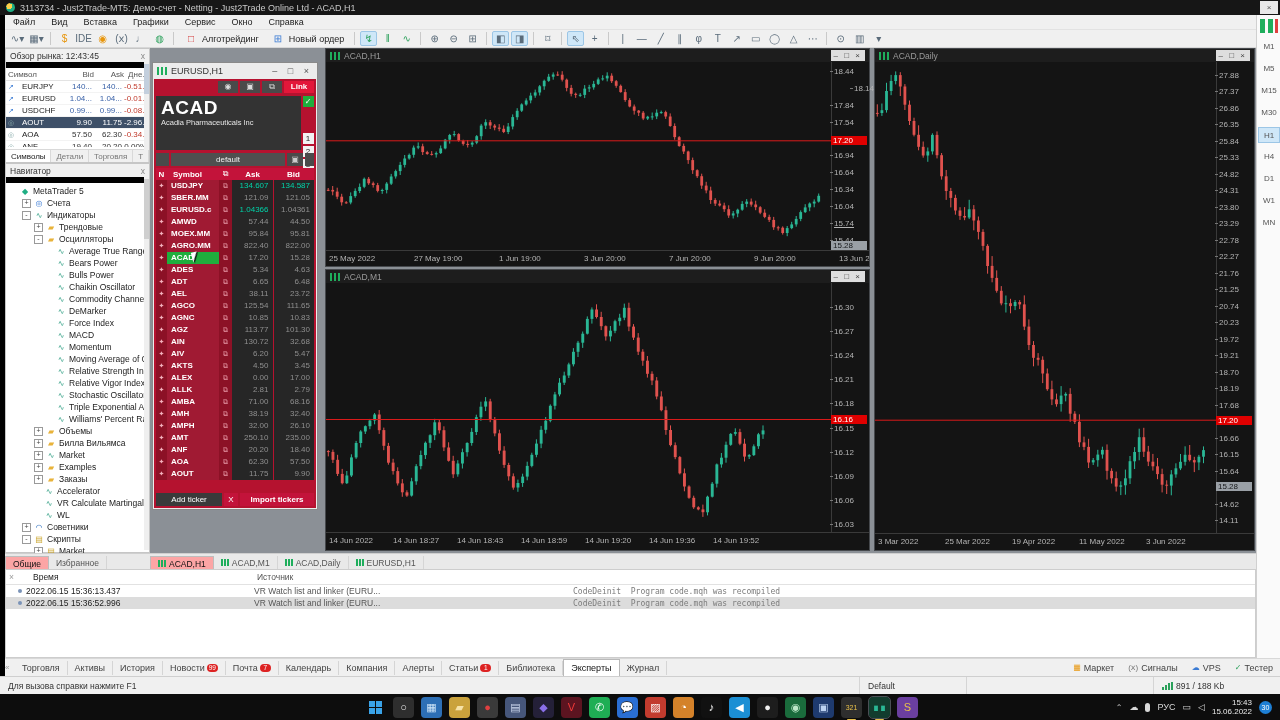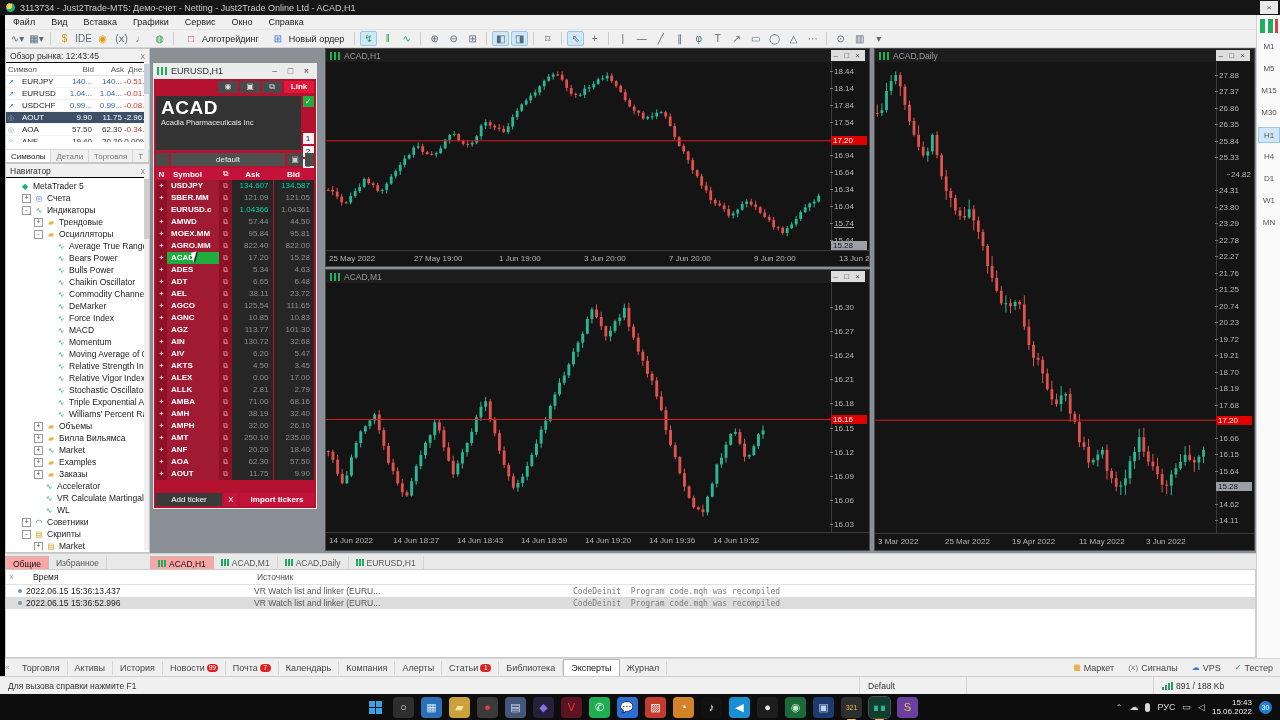--- a/index.html
+++ b/index.html
@@ -21,21 +21,21 @@
            font-size:10px;color:#5a6b7a;margin:0 1px;box-sizing:border-box;}
   .tb-icon.accent-orange{color:#e8960c;}
   .tb-icon.accent-green{color:#2aa05a;}
   .tb-icon.accent-red{color:#d43a3a;}
   .tb-icon.accent-blue{color:#3a7bd4;}
   .tb-icon.active{background:#cfe7f8;border:1px solid #9cc6e6;}
   .tb-sep{width:1px;height:13px;background:#c9c9c9;margin:0 4px;}
   .tb-btn{display:flex;align-items:center;gap:4px;padding:0 6px;height:15px;font-size:9px;color:#222;}
   
   .panel{background:#fff;border:1px solid #c6c6c6;box-sizing:border-box;}
-  .panel-head{height:13px;background:#f0f0f0;border-bottom:1px solid #000000;display:flex;align-items:center;
+  .panel-head{height:13px;background:#f0f0f0;border-bottom:6px solid #000000;display:flex;align-items:center;
               font-size:8.5px;color:#333;padding:0 4px;justify-content:space-between;}
   .mw-cols{display:grid;grid-template-columns:14px 42px 30px 30px 1fr;font-size:8px;color:#555;height:12px;
            align-items:center;border-bottom:1px solid #e3e3e3;padding-left:2px;}
   .mw-row{display:grid;grid-template-columns:14px 42px 30px 30px 1fr;font-size:8px;color:#222;height:11px;
           align-items:center;padding-left:2px;border-bottom:1px solid #f3f3f3;}
   .mw-row .num{text-align:right;padding-right:2px;}
   .mw-row.sel{background:#3e5068;color:#fff;}
   .mw-row.sel .num{color:#fff !important;}
   .mw-ico{font-size:7px;color:#3a7bd4;}
   .mw-tabs{position:absolute;bottom:0;left:0;right:0;height:12px;display:flex;font-size:8px;color:#777;
@@ -674,21 +674,21 @@
             <line x1="483.7" x2="483.7" y1="140.4" y2="149.2" stroke="#2ab795" stroke-width="1"></line>
             <rect x="482.3" y="141.5" width="2.8" height="3.9" fill="#2ab795"></rect>
             <line x1="488.2" x2="488.2" y1="137.4" y2="145.3" stroke="#2ab795" stroke-width="1"></line>
             <rect x="486.8" y="139.6" width="2.8" height="1.9" fill="#2ab795"></rect>
             <line x1="492.7" x2="492.7" y1="131.5" y2="140.6" stroke="#2ab795" stroke-width="1"></line>
             <rect x="491.3" y="133.8" width="2.8" height="5.8" fill="#2ab795"></rect>
             <line x1="0" x2="505" y1="78.8" y2="78.8" stroke="#d91a1a" stroke-width="1"></line>
           </svg></div>
         <div class="scale" style="left: 505px; top: 13px; width: 38px; height: 188px;">
           <div class="tick" style="top: 5.00599px;">18.44</div>
-          <div class="tick" style="top: 21.8922px;">18.14</div>
+          <div class="tick" style="top: 21.8922px; margin-left: 20px;">18.14</div>
           <div class="tick" style="top: 38.7784px;">17.84</div>
           <div class="tick" style="top: 55.6647px;">17.54</div>
           <div class="tick" style="top: 89.4371px;">16.94</div>
           <div class="tick" style="top: 106.323px;">16.64</div>
           <div class="tick" style="top: 123.21px;">16.34</div>
           <div class="tick" style="top: 140.096px;">16.04</div>
           <div class="tick" style="top: 156.982px; text-decoration: underline;">15.74</div>
           <div class="tick" style="top: 173.868px;">15.44</div>
           <div class="ptag red" style="top: 74.3024px;">17.20</div>
           <div class="ptag gray" style="top: 179px;">15.28</div>
@@ -1078,21 +1078,21 @@
             <rect x="327.1" y="388.1" width="2.8" height="6.6" fill="#2ab795"></rect>
             <line x1="0" x2="341" y1="358.2" y2="358.2" stroke="#d91a1a" stroke-width="1"></line>
           </svg></div>
         <div class="scale" style="left: 341px; top: 13px; width: 38px; height: 471px;">
           <div class="tick" style="top: 8.93068px;">27.88</div>
           <div class="tick" style="top: 25.4173px;">27.37</div>
           <div class="tick" style="top: 41.9039px;">26.86</div>
           <div class="tick" style="top: 58.3905px;">26.35</div>
           <div class="tick" style="top: 74.8771px;">25.84</div>
           <div class="tick" style="top: 91.3638px;">25.33</div>
-          <div class="tick" style="top: 107.85px; margin-left: 12px;">24.82</div>
+          <div class="tick" style="top: 107.85px;">24.82</div>
           <div class="tick" style="top: 124.337px;">24.31</div>
           <div class="tick" style="top: 140.824px;">23.80</div>
           <div class="tick" style="top: 157.31px;">23.29</div>
           <div class="tick" style="top: 173.797px;">22.78</div>
           <div class="tick" style="top: 190.283px;">22.27</div>
           <div class="tick" style="top: 206.77px;">21.76</div>
           <div class="tick" style="top: 223.257px;">21.25</div>
           <div class="tick" style="top: 239.743px;">20.74</div>
           <div class="tick" style="top: 256.23px;">20.23</div>
           <div class="tick" style="top: 272.717px;">19.72</div>

